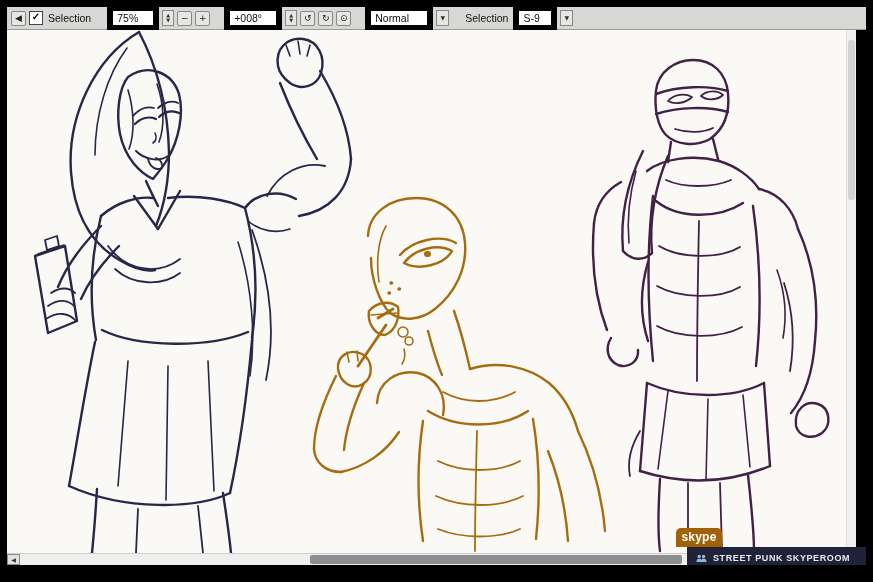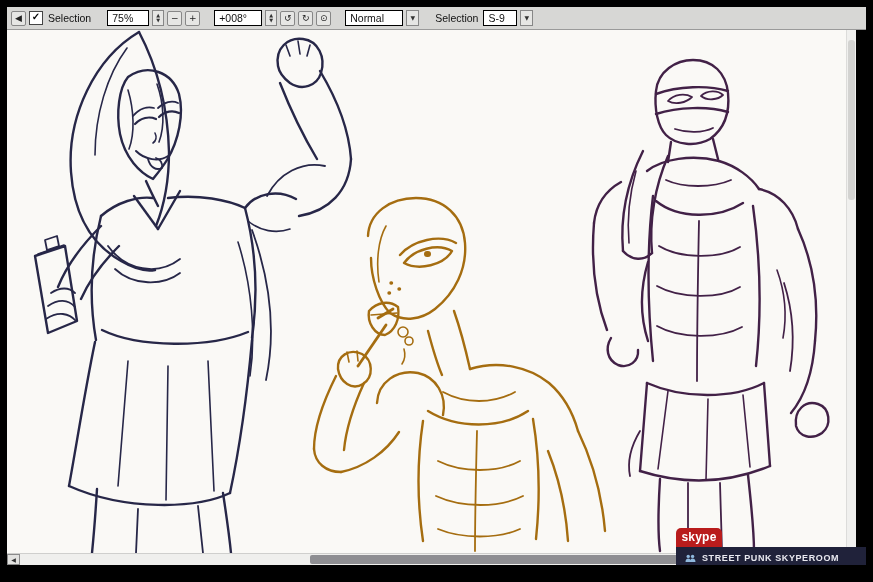--- a/index.html
+++ b/index.html
@@ -5,21 +5,21 @@
   html,body{margin:0;padding:0;background:#000;}
   .frame{position:relative;width:873px;height:582px;background:#000;overflow:hidden;
          font-family:"Liberation Sans",sans-serif;-webkit-font-smoothing:antialiased;}
   
   .toolbar{position:absolute;left:7px;top:7px;width:859px;height:23px;background:#d7d7d5;
            border-bottom:1px solid #9a9a9a;display:flex;align-items:center;gap:3px;
            padding:0 4px;box-sizing:border-box;font-size:10.5px;color:#111;}
   .tb-btn{width:15px;height:15px;background:#e6e6e4;border:1px solid #878787;border-radius:2px;
           font-size:9px;line-height:12px;text-align:center;padding:0;color:#222;cursor:default;
           font-family:"DejaVu Sans",sans-serif;}
-  .field{background:#fff;border:1px solid #000000;height:14px;line-height:14px;
+  .field{background:#fff;border:6px solid #000000;height:14px;line-height:14px;
          padding:0 4px;font-size:10.5px;color:#111;}
   .spin{width:12px;height:16px;background:#e6e6e4;border:1px solid #878787;display:flex;
         flex-direction:column;align-items:center;justify-content:center;box-sizing:border-box;}
   .spin span{font-size:5px;line-height:5px;color:#333;font-family:"DejaVu Sans",sans-serif;}
   .drop{width:13px;height:16px;background:#e6e6e4;border:1px solid #878787;font-size:6px;
         line-height:14px;text-align:center;color:#333;box-sizing:border-box;
         font-family:"DejaVu Sans",sans-serif;}
   .checkbox{width:12px;height:12px;background:#fff;border:1px solid #444;font-size:10px;
             line-height:10px;text-align:center;color:#000;font-weight:bold;}
   .lbl{padding:0 2px;}
@@ -33,21 +33,21 @@
   .hscroll{position:absolute;left:7px;top:553px;width:859px;height:12px;background:#efefed;
            border-top:1px solid #cfcfcd;box-sizing:border-box;}
   .h-arrow{position:absolute;left:0;top:0;width:13px;height:11px;background:#e2e2e0;border:1px solid #8a8a8a;
            box-sizing:border-box;font-size:6px;line-height:9px;text-align:center;color:#333;padding:0;
            font-family:"DejaVu Sans",sans-serif;}
   .hthumb{position:absolute;left:303px;top:1px;width:372px;height:9px;background:#8e8e92;border-radius:2px;}
   
   .skype{position:absolute;right:0;bottom:13px;width:197px;z-index:5;}
   .skype-tab{width:46px;height:19px;border-radius:5px 5px 0 0;color:#fff;font-weight:bold;
              font-size:12px;line-height:19px;text-align:center;letter-spacing:0.2px;cursor:default;}
-  .skype-bar{height:22px;display:flex;align-items:center;gap:6px;padding:4px 9px;box-sizing:border-box;}
+  .skype-bar{height:22px;display:flex;align-items:center;gap:6px;padding:4px 9px;box-sizing:border-box;margin-left:11px;}
   .skype-room{color:#e9e9f0;font-size:9px;letter-spacing:0.6px;font-weight:bold;white-space:nowrap;}
   .bottom-bar{position:absolute;left:0;bottom:0;width:100%;height:17px;background:#000;z-index:10;}
   .side-l{position:absolute;left:0;top:0;width:7px;height:100%;background:#000;z-index:11;}
   .side-r{position:absolute;right:0;top:0;width:7px;height:100%;background:#000;z-index:11;}
   .top-bar{position:absolute;left:0;top:0;width:100%;height:7px;background:#000;z-index:11;}
 </style>
 </head>
 <body>
 
 <div class="frame">
@@ -233,21 +233,21 @@
       <div class="vthumb"></div>
     </div>
   </div>
 
   <div class="hscroll">
     <button class="h-arrow">◀</button>
     <div class="hthumb"></div>
   </div>
 
   <div class="skype">
-    <div class="skype-tab" style="background: #b91c1c;">skype</div>
+    <div class="skype-tab" style="background: #a16207;">skype</div>
     <div class="skype-bar" style="background: rgb(32, 34, 58);">
       <svg width="11" height="9" viewBox="0 0 11 9">
         <circle cx="3.2" cy="2.4" r="1.7" fill="#8fb8dd"></circle>
         <circle cx="7.6" cy="2.4" r="1.7" fill="#8fb8dd"></circle>
         <path d="M0.5,8 C0.5,5.6 2,4.6 3.2,4.6 C4.4,4.6 5.4,5.4 5.5,6.2 C5.8,5 7,4.6 7.6,4.6 C9,4.6 10.5,5.6 10.5,8 Z" fill="#8fb8dd"></path>
       </svg>
       <span class="skype-room">STREET PUNK SKYPEROOM</span>
     </div>
   </div>
 

